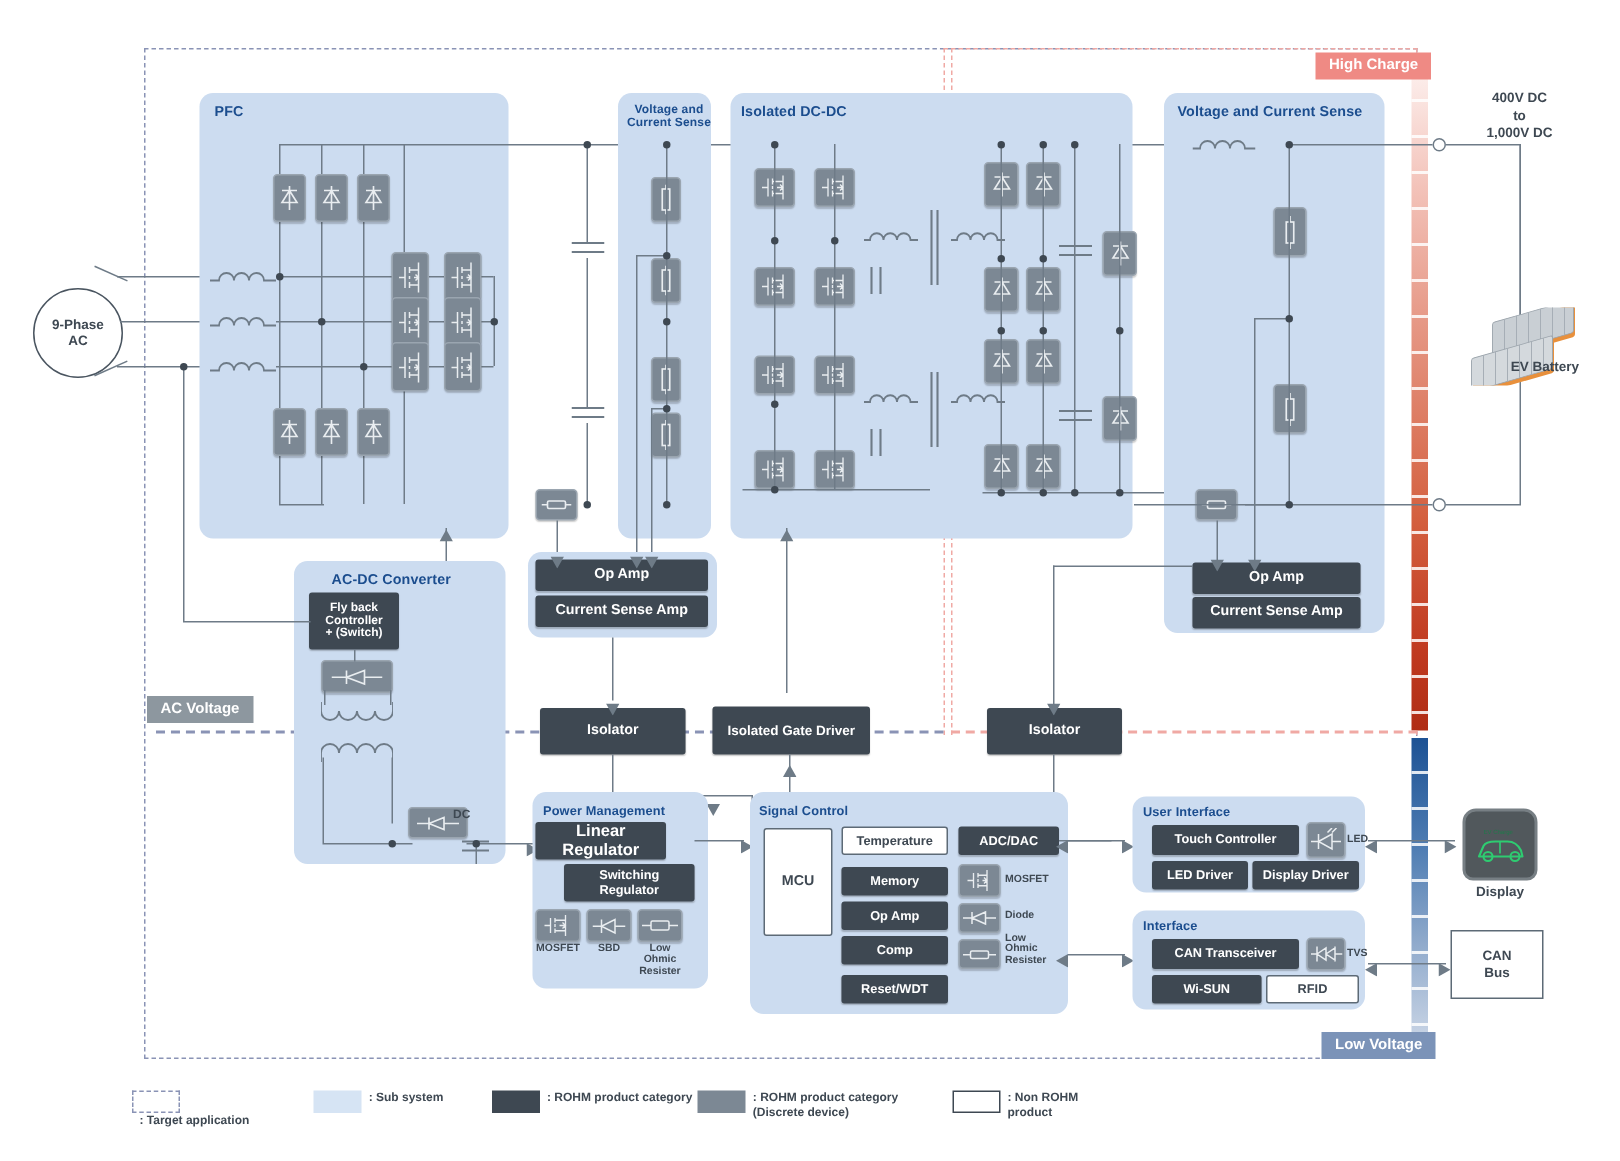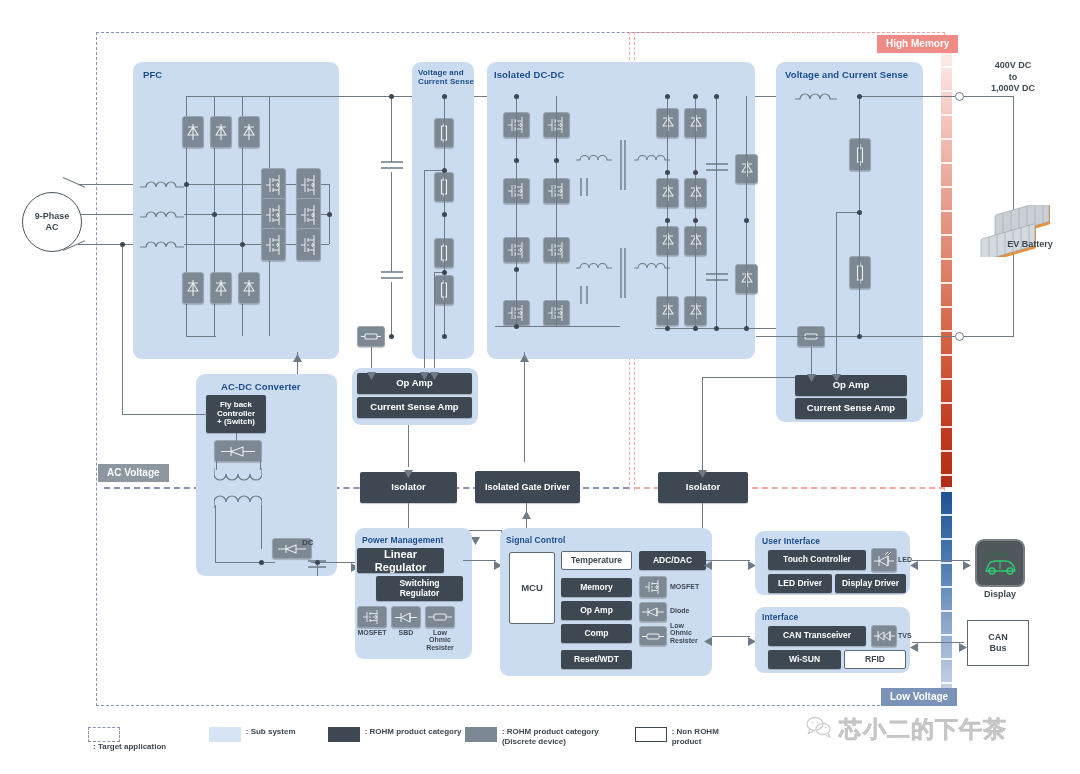--- a/index.html
+++ b/index.html
@@ -11,21 +11,21 @@
   .abs { position:absolute; }
 
   
   .target-app {
     border:1.5px dashed #8a93b5; background:transparent;
   }
   .subsystem {
     background:#ccdcf0; border-radius:9px;
   }
   .sub-title {
-    color:#1b4d8e; font-weight:bold; font-size:9.5px; letter-spacing:.1px;
+    color:#1b4d8e; font-weight:bold; font-size:9.5px; letter-spacing:.1px;text-align:center;
   }
   .rohm {
     background:#3e4852; color:#fff; font-weight:bold; font-size:9.5px;
     display:flex; align-items:center; justify-content:center; text-align:center;
     border-radius:2px; line-height:1.12; box-shadow:0 1px 1px rgba(0,0,0,.22);
   }
   .disc {
     background:#7c8894; border:1px solid #9aa5b0; border-radius:3px;
     display:flex; align-items:center; justify-content:center;
     box-shadow:0 1px 1px rgba(0,0,0,.2);
@@ -108,21 +108,21 @@
   <div class="abs" style="left:944px; top:32px; width:0; height:458px; border-left:1.5px dashed #f0a9a4;"></div>
 
   <div class="abs" style="left:941px; top:44px; width:11px; height:443px;
               background:linear-gradient(to bottom,#fdf1ef 0%,#f3c3ba 18%,#e59582 40%,#d4603f 68%,#c03a20 88%,#b02d15 100%);
               background-image:repeating-linear-gradient(to bottom, transparent 0 22px, rgba(255,255,255,.85) 22px 24px),
                                linear-gradient(to bottom,#fdf1ef 0%,#f3c3ba 18%,#e59582 40%,#d4603f 68%,#c03a20 88%,#b02d15 100%);"></div>
   <div class="abs" style="left:941px; top:492px; width:11px; height:208px;
               background-image:repeating-linear-gradient(to bottom, transparent 0 22px, rgba(255,255,255,.85) 22px 24px),
                                linear-gradient(to bottom,#1d5294 0%,#4f7db3 35%,#8ea9cb 65%,#cfd9e8 100%);"></div>
 
-  <div class="abs badge badge-hv" style="left:877px; top:35px;">High Memory</div>
+  <div class="abs badge badge-hv" style="left:877px; top:35px;">High Charge</div>
   <div class="abs badge badge-lv" style="left:881px; top:688px;">Low Voltage</div>
   <div class="abs badge badge-ac" style="left:98px; top:464px;">AC Voltage</div>
 
   <div class="abs iso-bound-b" style="left:104px; top:487px; width:525px;"></div>
   <div class="abs iso-bound-r" style="left:634px; top:487px; width:311px;"></div>
 
   <div class="abs src-circle" style="left:22px; top:192px; width:60px; height:60px; white-space:pre-line;">9-Phase
 AC</div>
 
   <div class="abs wire wh" style="left:78px; top:184px; width:60px;"></div>
@@ -831,29 +831,14 @@
       <div class="legend-sw sw-disc"></div>
       <div class="legend-tx">: ROHM product category
 (Discrete device)</div>
     </div>
     <div class="legend-item" style="width:130px;padding-left:28px;">
       <div class="legend-sw sw-non"></div>
       <div class="legend-tx">: Non ROHM product</div>
     </div>
   </div>
 
-  <div class="abs watermark" style="left:806px; top:714px;">
-    <span>
-      <svg width="26" height="22" viewBox="0 0 26 22">
-        <ellipse cx="9" cy="8" rx="8" ry="6.5" fill="none" stroke="#cfcfcf" stroke-width="1.3"></ellipse>
-        <path d="M4 13 L2.5 17.5 L7 15" fill="none" stroke="#cfcfcf" stroke-width="1.3"></path>
-        <ellipse cx="17" cy="13" rx="7" ry="5.5" fill="none" stroke="#cfcfcf" stroke-width="1.3"></ellipse>
-        <path d="M22 17.5 L24 21 L20 19.5" fill="none" stroke="#cfcfcf" stroke-width="1.3"></path>
-        <circle cx="6.5" cy="6.5" r=".9" fill="#cfcfcf"></circle>
-          <circle cx="11.5" cy="6.5" r=".9" fill="#cfcfcf"></circle>
-        <circle cx="14.5" cy="11.5" r=".8" fill="#cfcfcf"></circle>
-          <circle cx="19.5" cy="11.5" r=".8" fill="#cfcfcf"></circle>
-      </svg>
-    </span>
-    <span>芯小二的下午茶</span>
-  </div>
 
 </div>
 
 </body></html>

